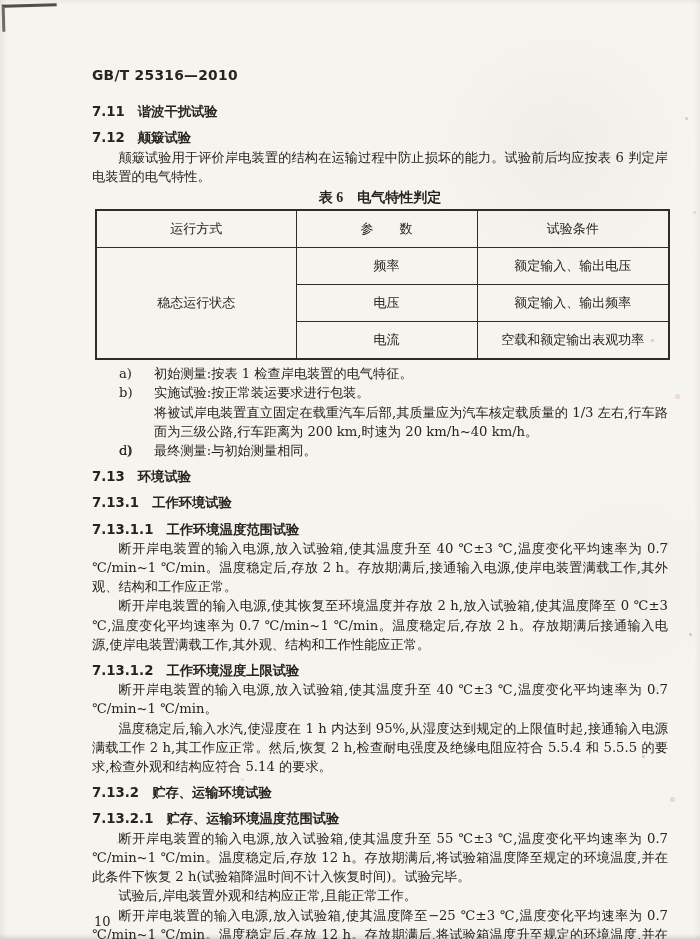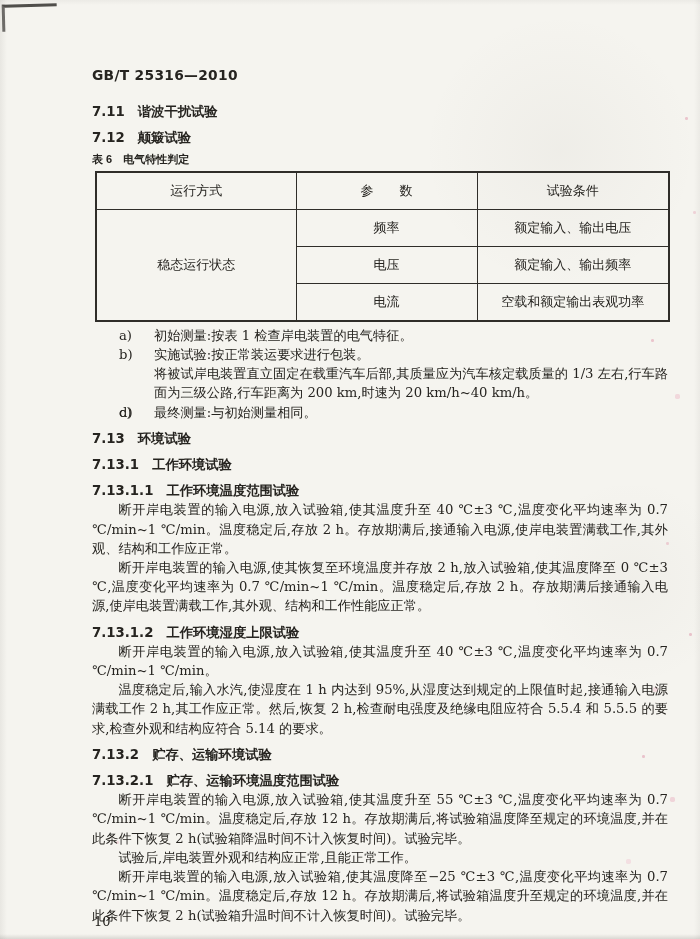--- a/index.html
+++ b/index.html
@@ -26,22 +26,22 @@
     font-weight:700; font-size:13.8px; letter-spacing:.3px;
   }
   .h {
     font-family:"DejaVu Sans","Liberation Sans",sans-serif;
     font-weight:700; font-size:13.3px; margin:0;
   }
   .h .num { display:inline-block; margin-right:13px;margin-top:7px; }
   .h711 { margin-top:10px; }
   .p { margin:0; text-indent:2em; text-align:justify; }
   .cap {
-    margin:2px 0; font-weight:700; font-size:11px;
-    font-family:Liberation Sans, sans-serif;
+    margin:2px 0; text-align:center; font-weight:700; font-size:14px;
+    font-family:Liberation Serif, serif;
   }
   table.tbl {
     border-collapse:collapse; table-layout:fixed;
     width:573px; margin:0 0 4px 3px;
     border:2px solid #2f2d29;
   }
   .tbl th, .tbl td {
     border:1px solid #2f2d29; padding:8px;
     font-weight:400; text-align:center; vertical-align:middle;
     font-size:13px; height:20px; line-height:20px;
@@ -87,20 +87,21 @@
   <div class="content">
     <div class="std-num">GB/T 25316—2010</div>
 
     <div class="h h711">
       <span class="num">7.11</span><span>谐波干扰试验</span>
     </div>
 
     <div class="h">
       <span class="num">7.12</span><span>颠簸试验</span>
     </div>
+    <p class="p">颠簸试验用于评价岸电装置的结构在运输过程中防止损坏的能力。试验前后均应按表 6 判定岸电装置的电气特性。</p>
 
     <div class="cap">表 6　电气特性判定</div>
     <table class="tbl">
       <colgroup>
           <col style="width:200px">
           <col style="width:181px">
           <col style="width:192px">
         </colgroup>
       <thead>
         <tr>

